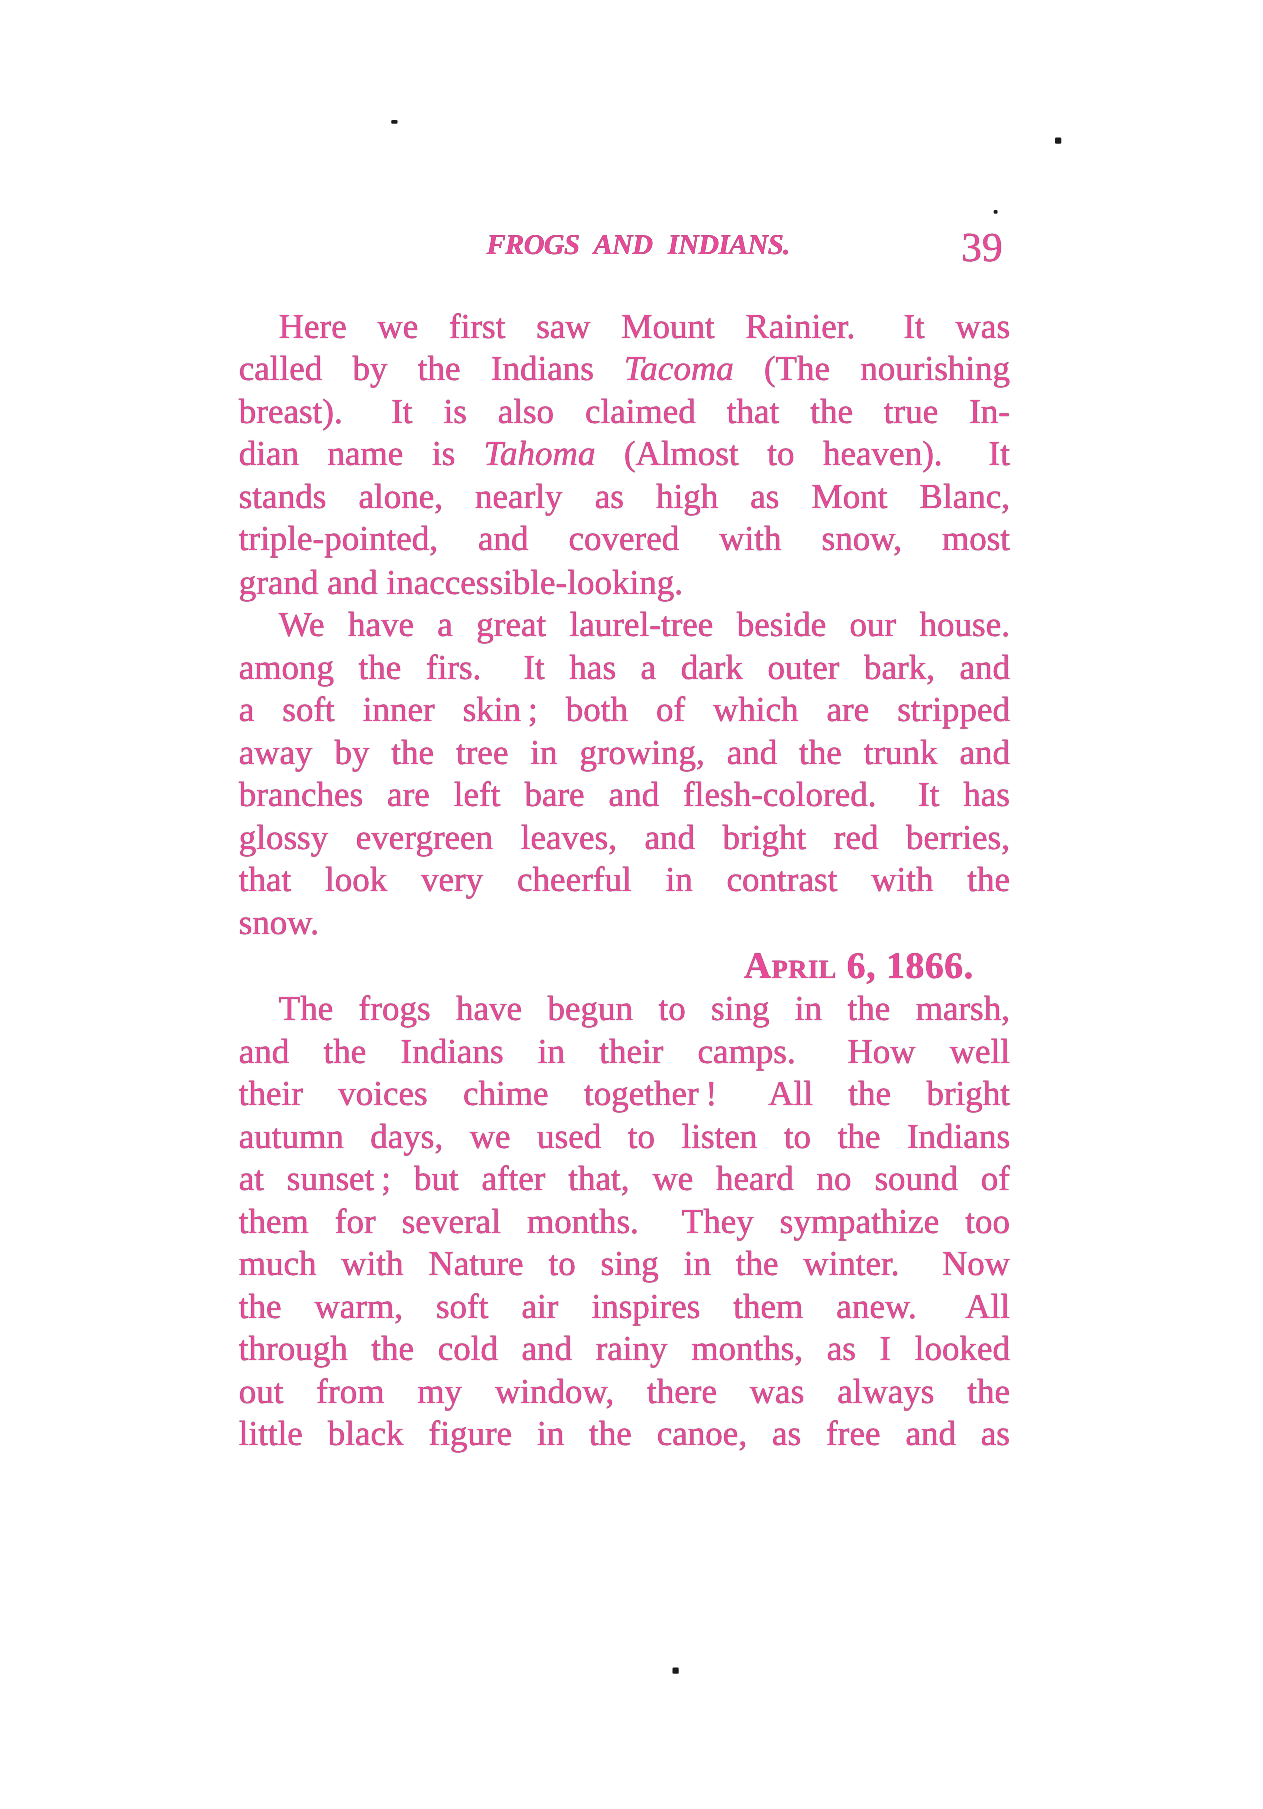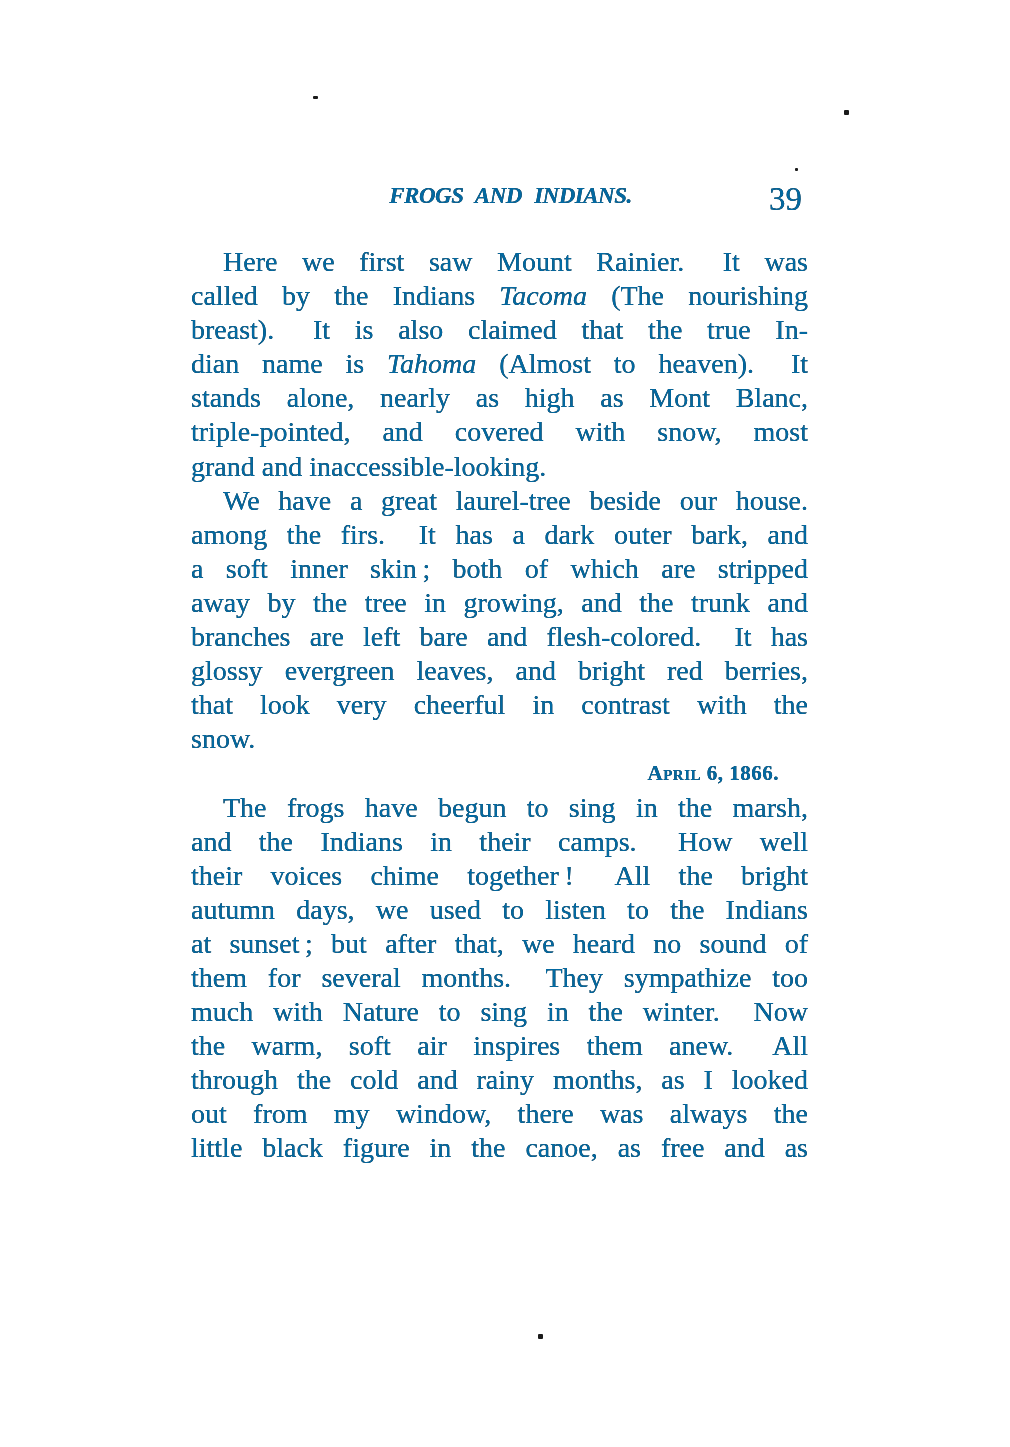--- a/index.html
+++ b/index.html
@@ -7,21 +7,21 @@
     padding: 0;
     background: #ffffff;
   }
   .page {
     position: relative;
     width: 851px;
     height: 1447px;
     background: #ffffff;
     overflow: hidden;
     font-family: "Liberation Serif", "DejaVu Serif", serif;
-    color: #0369a1;
+    color: #ec4899;
   }
   
   .running-head {
     position: absolute;
     left: 189px;
     top: 183px;
     width: 617px;
     height: 34px;
   }
   .head-title {
@@ -65,21 +65,21 @@
   .line.para-end {
     text-align: right;
     text-align-last: left;
   }
   .line.date-line {
     text-align: left;
     text-align-last: right;
     padding-right: 29px;
     font-variant: small-caps;
     font-weight: bold;
-    font-size: 21px;
+    font-size: 30px;
     letter-spacing: 0.5px;
   }
   .line i { font-style: italic; margin-top: 14px; }
   
   .speck {
     position: absolute;
     background: #1b1b1b;
     border-radius: 1px;
   }
   .speck.s1 { left: 313px; top: 96px;  width: 5px; height: 3px; }

